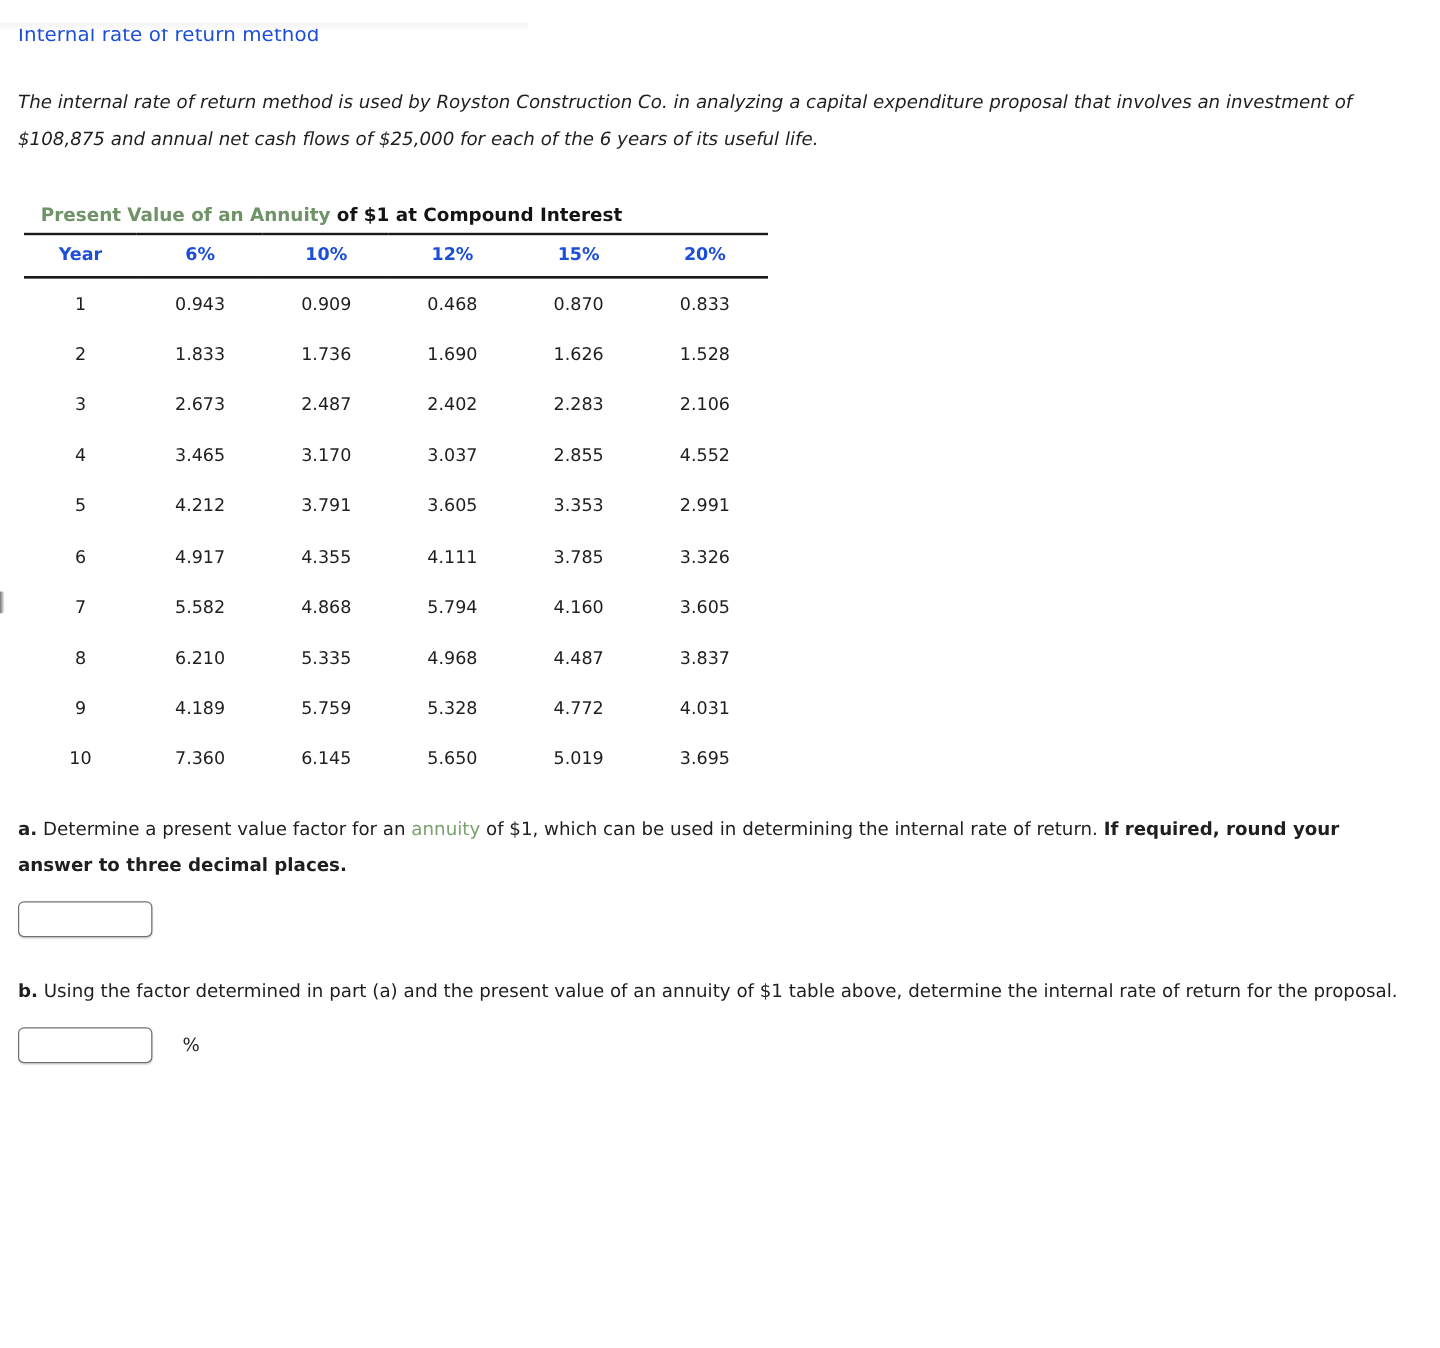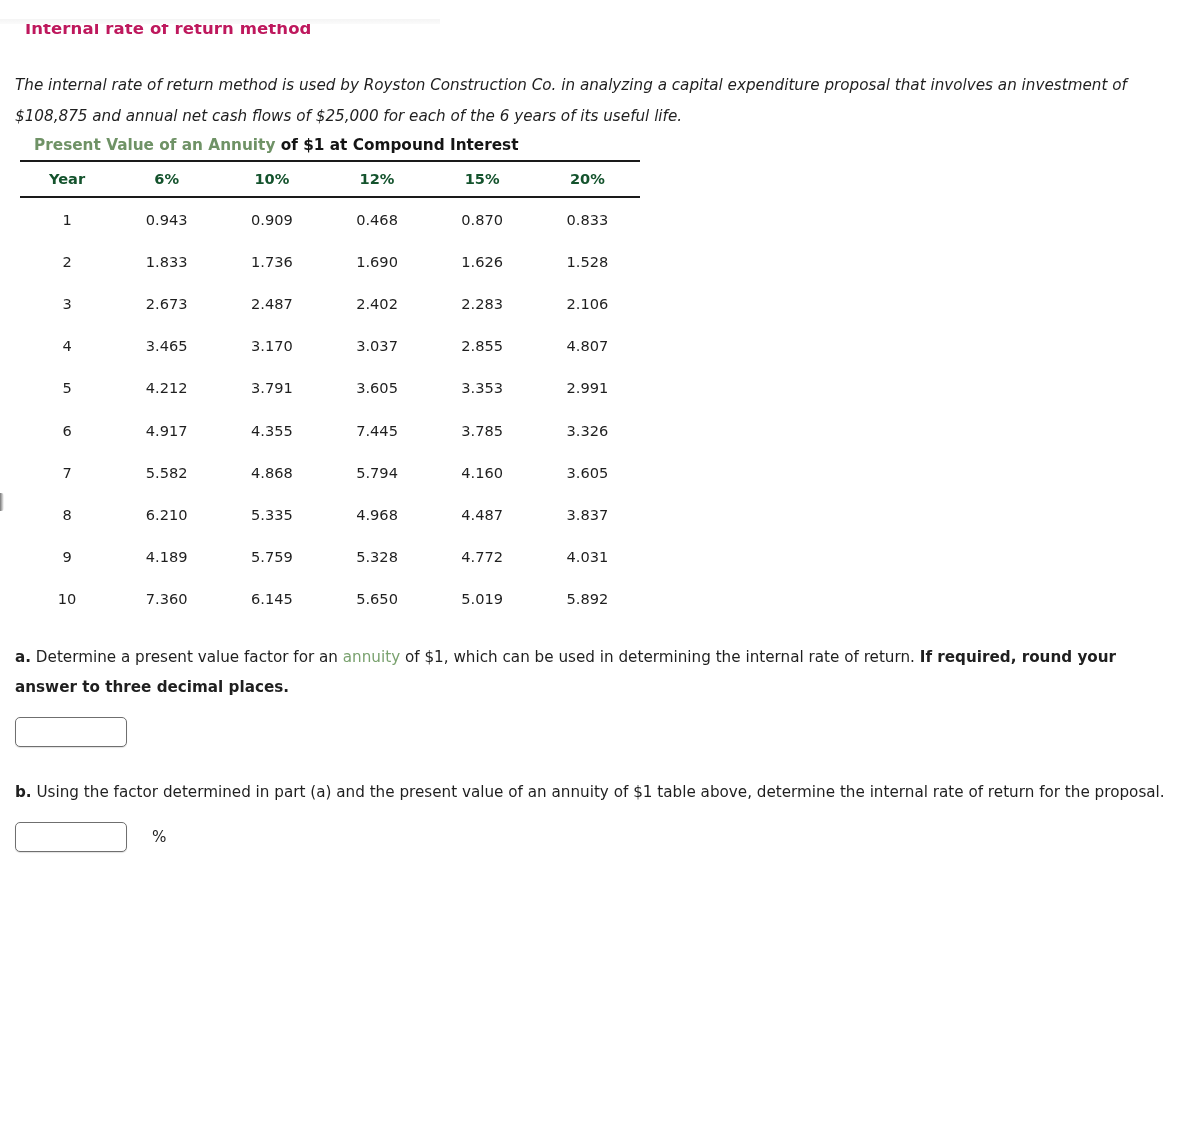--- a/index.html
+++ b/index.html
@@ -36,40 +36,40 @@
     position: absolute;
     left: 0;
     top: 474px;
     width: 4px;
     height: 18px;
     background: linear-gradient(to right, #777, #d8d8d8 70%, #ffffff);
     border-radius: 0 3px 3px 0;
   }
 
   .title {
-    color: #be185d;
+    color: #1d4ed8;
     font-size: 16.5px;
     line-height: 20px;
-    font-weight: 700;
-    margin: 19px 0 0 11px;
+    font-weight: 400;
+    margin: 19px 0 0 1px;
     letter-spacing: 0.1px;
   }
 
   .intro {
     font-size: 15.2px;
     line-height: 31px;
     color: #1f1f1f;
     margin: 31px 0 0 1px;
     max-width: 1160px;
     font-style: italic;
   }
 
   
   .table-wrap {
-    margin: 2px 0 0 6px;
+    margin: 36px 0 0 6px;
     width: 620px;
   }
   .tbl-caption {
     font-size: 15.3px;
     font-weight: bold;
     line-height: 22px;
     padding-left: 14px;
     white-space: nowrap;
   }
   .tbl-caption .green { color: #6f9266; }
@@ -77,21 +77,21 @@
 
   table.pv {
     border-collapse: collapse;
     width: 620px;
     margin-top: 4px;
     table-layout: fixed;
   }
   table.pv thead th {
     font-size: 14.6px;
     font-weight: bold;
-    color: #14532d;
+    color: #1d4ed8;
     text-align: center;
     padding: 8px 0 9px 0;
     border-top: 2.5px solid #1a1a1a;
     border-bottom: 2.5px solid #1a1a1a;
   }
   table.pv tbody td {
     font-size: 14.6px;
     color: #1f1f1f;
     text-align: center;
     padding: 12.6px 0;
@@ -197,35 +197,35 @@
           <td>2.402</td>
           <td>2.283</td>
           <td>2.106</td>
         </tr>
         <tr>
           <td>4</td>
           <td>3.465</td>
           <td>3.170</td>
           <td>3.037</td>
           <td>2.855</td>
-          <td>4.807</td>
+          <td>4.552</td>
         </tr>
         <tr>
           <td>5</td>
           <td>4.212</td>
           <td>3.791</td>
           <td>3.605</td>
           <td>3.353</td>
           <td>2.991</td>
         </tr>
         <tr>
           <td>6</td>
           <td>4.917</td>
           <td>4.355</td>
-          <td>7.445</td>
+          <td>4.111</td>
           <td>3.785</td>
           <td>3.326</td>
         </tr>
         <tr>
           <td>7</td>
           <td>5.582</td>
           <td>4.868</td>
           <td>5.794</td>
           <td>4.160</td>
           <td>3.605</td>
@@ -245,21 +245,21 @@
           <td>5.328</td>
           <td>4.772</td>
           <td>4.031</td>
         </tr>
         <tr>
           <td>10</td>
           <td>7.360</td>
           <td>6.145</td>
           <td>5.650</td>
           <td>5.019</td>
-          <td>5.892</td>
+          <td>3.695</td>
         </tr>
       </tbody>
     </table>
   </div>
 
   <p class="q"><span class="lbl">a.</span><span> Determine a present value factor for an </span><span class="link">annuity</span><span> of $1, which can be used in determining the internal rate of return. </span><span class="bold">If required, round your answer to three decimal places.</span></p>
 
   <div class="answer-row">
     <input class="ans-input" type="text" value="" style="">
   </div>

